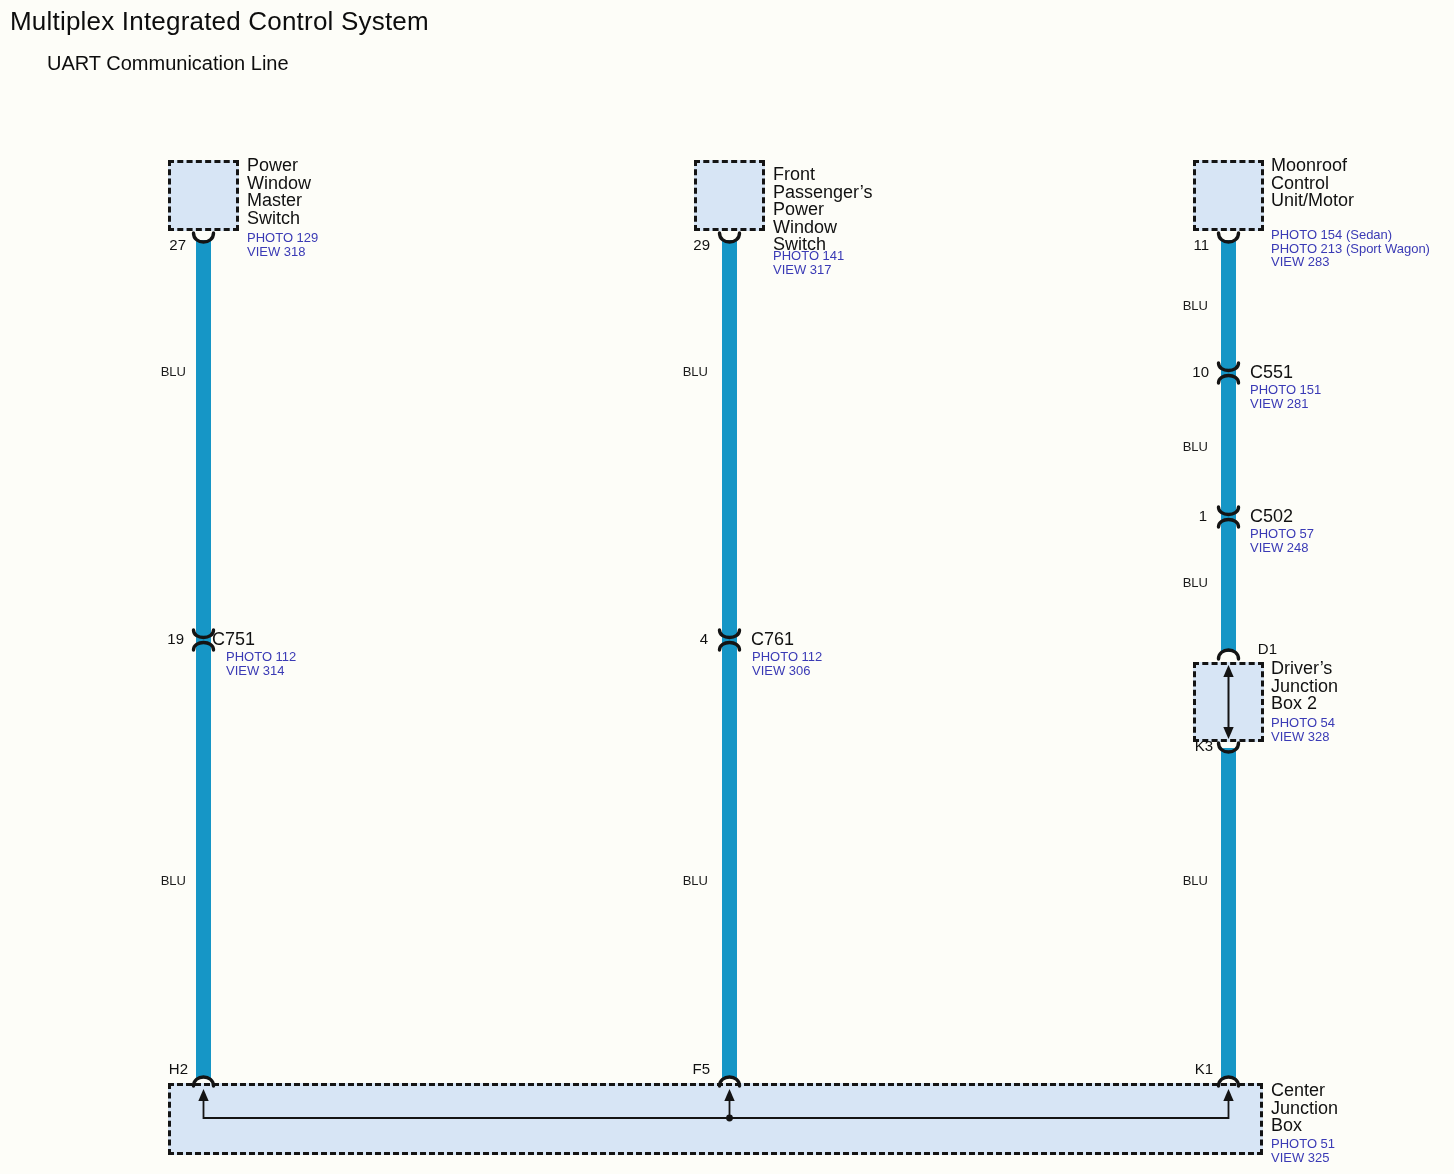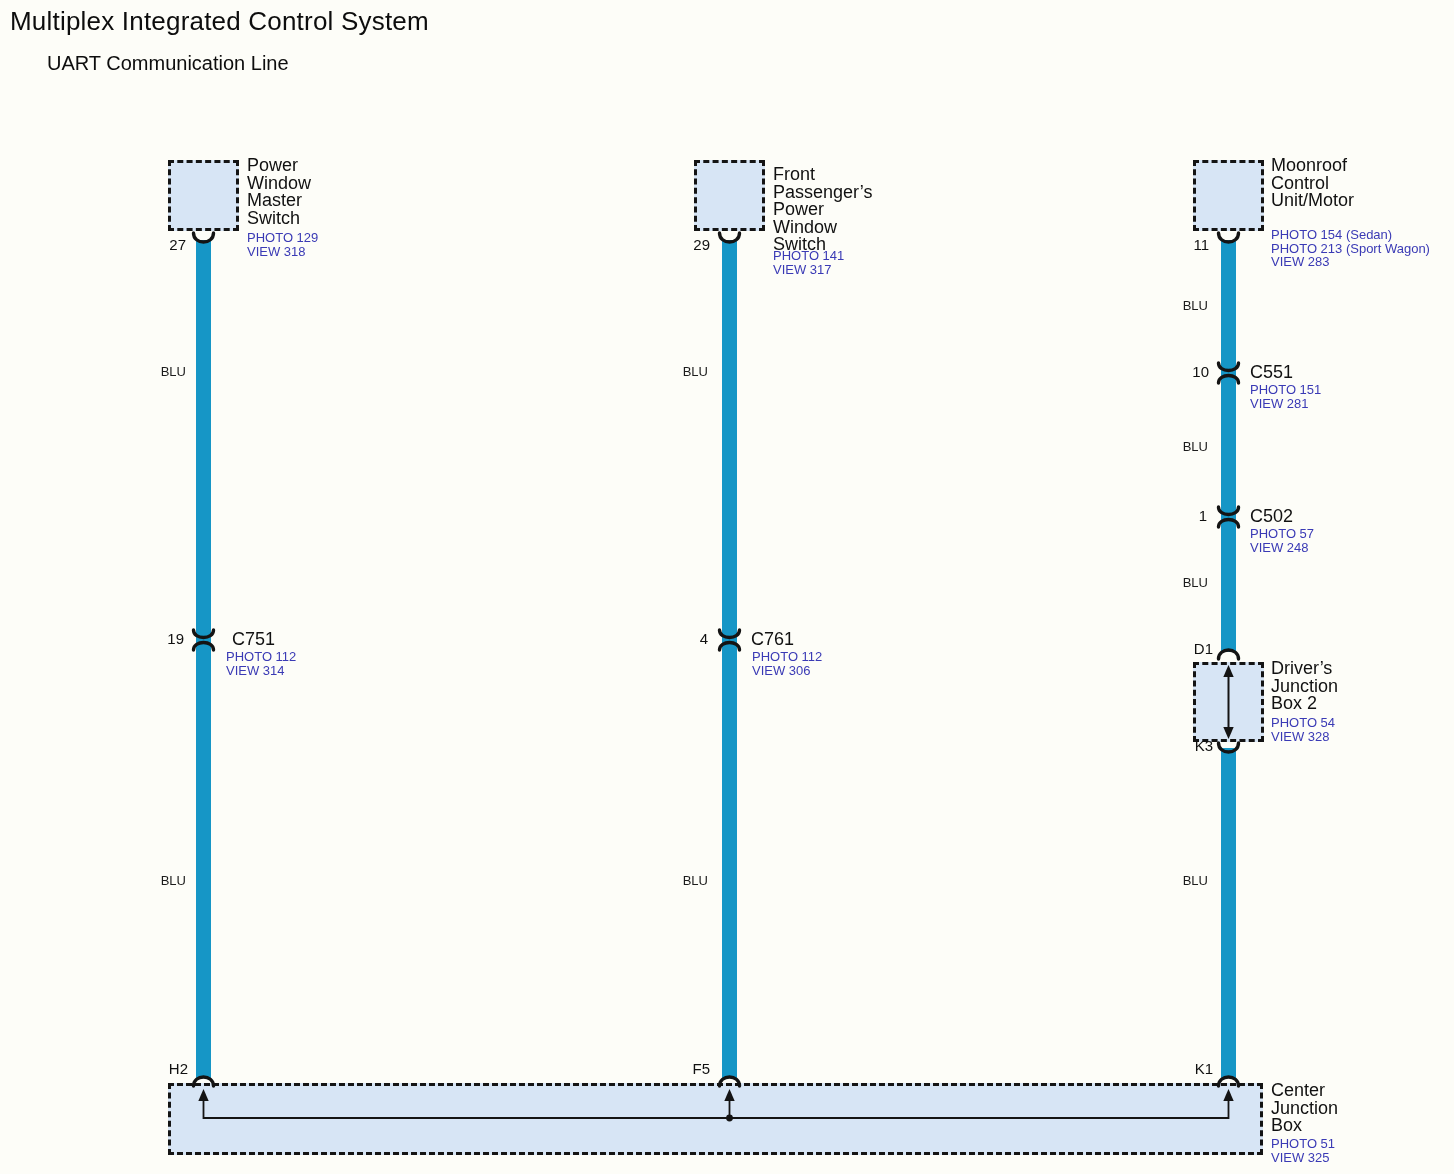--- a/index.html
+++ b/index.html
@@ -110,33 +110,33 @@
 VIEW 325</div>
   <div class="ref" style="left:226px;top:650px">PHOTO 112
 VIEW 314</div>
   <div class="ref" style="left:752px;top:650px">PHOTO 112
 VIEW 306</div>
   <div class="ref" style="left:1250px;top:383px">PHOTO 151
 VIEW 281</div>
   <div class="ref" style="left:1250px;top:527px">PHOTO 57
 VIEW 248</div>
 
-  <div class="conn-name" style="left:232px;top:630px">C751</div>
+  <div class="conn-name" style="left:212px;top:630px">C751</div>
   <div class="conn-name" style="left:751px;top:630px">C761</div>
   <div class="conn-name" style="left:1250px;top:363px">C551</div>
   <div class="conn-name" style="left:1250px;top:507px">C502</div>
 
   <div class="pin" style="left:116px;top:236px">27</div>
   <div class="pin" style="left:640px;top:236px">29</div>
   <div class="pin" style="left:1139px;top:236px">11</div>
   <div class="pin" style="left:114px;top:630px">19</div>
   <div class="pin" style="left:638px;top:630px">4</div>
   <div class="pin" style="left:1139px;top:363px">10</div>
   <div class="pin" style="left:1137px;top:507px">1</div>
-  <div class="pin" style="left:1143px;top:640px">D1</div>
+  <div class="pin" style="left:1207px;top:640px">D1</div>
   <div class="pin" style="left:1143px;top:737px">K3</div>
   <div class="pin" style="left:118px;top:1060px">H2</div>
   <div class="pin" style="left:640px;top:1060px">F5</div>
   <div class="pin" style="left:1143px;top:1060px">K1</div>
 
   <div class="wlabel" style="left:136px;top:365px">BLU</div>
   <div class="wlabel" style="left:136px;top:874px">BLU</div>
   <div class="wlabel" style="left:658px;top:365px">BLU</div>
   <div class="wlabel" style="left:658px;top:874px">BLU</div>
   <div class="wlabel" style="left:1158px;top:299px">BLU</div>

